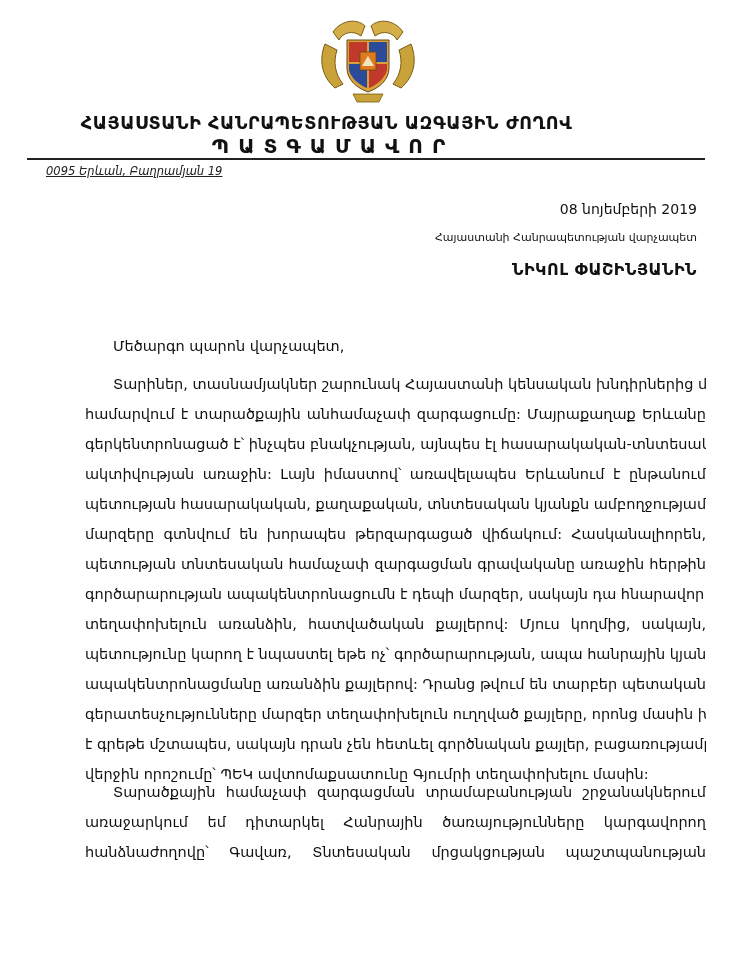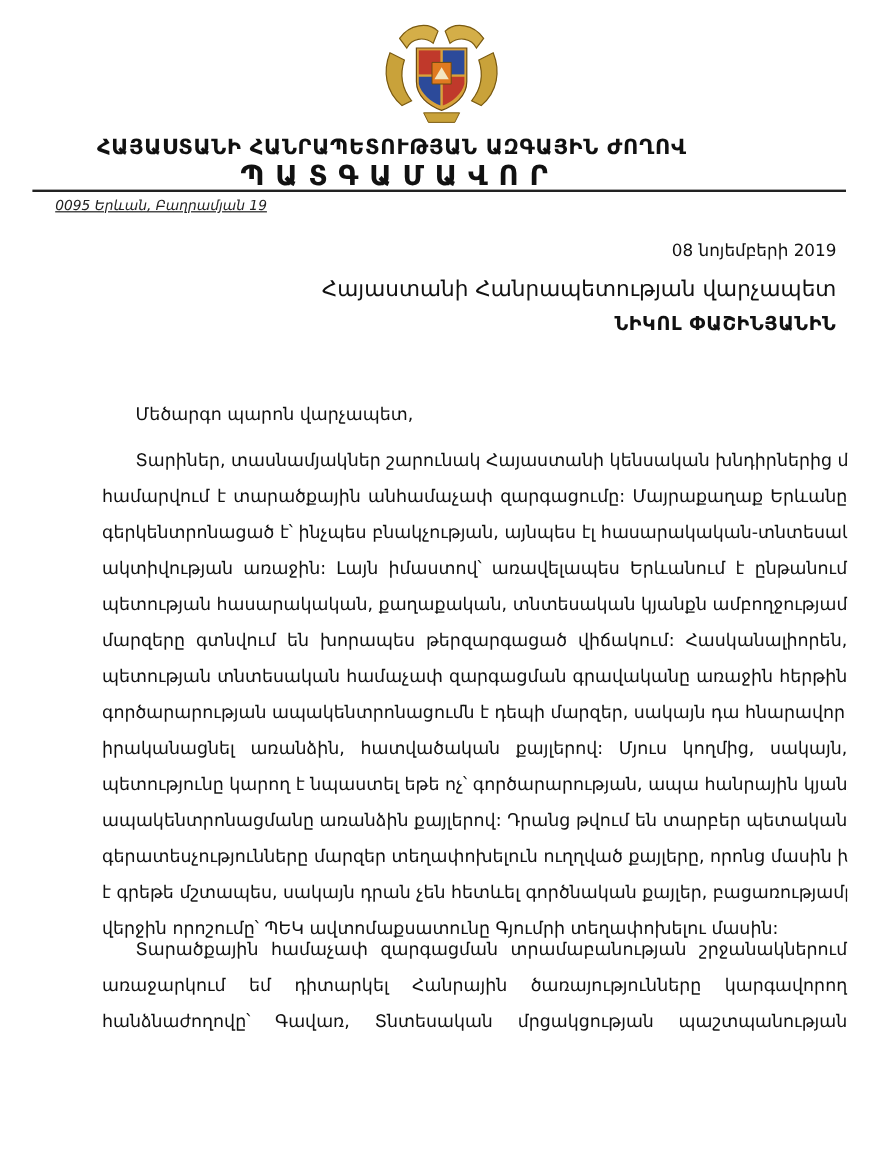--- a/index.html
+++ b/index.html
@@ -33,21 +33,21 @@
       letter-spacing: 0.6px;
       color: #111;
     }
     .org-subtitle {
       position: absolute;
       left: 0;
       width: 666px;
       top: 134px;
       text-align: center;
       font-weight: bold;
-      font-size: 23px;
+      font-size: 20px;
       letter-spacing: 9px;
       color: #111;
     }
     .rule {
       position: absolute;
       left: 27px;
       width: 678px;
       top: 158px;
       height: 2px;
       background: #222;
@@ -65,21 +65,21 @@
       position: absolute;
       right: 44px;
       top: 201px;
       font-size: 14px;
       text-align: right;
     }
     .recipient-title {
       position: absolute;
       right: 44px;
       top: 231px;
-      font-size: 18px;
+      font-size: 11px;
       text-align: right;
     }
     .recipient-name {
       position: absolute;
       right: 44px;
       top: 260px;
       font-size: 16px;
       font-weight: bold;
       letter-spacing: 0.5px;
       text-align: right;
@@ -152,21 +152,21 @@
 
 <div class="para p1">
   <span class="line indent">Տարիներ, տասնամյակներ շարունակ Հայաստանի կենսական խնդիրներից մեկը</span>
   <span class="line">համարվում է տարածքային անհամաչափ զարգացումը: Մայրաքաղաք Երևանը</span>
   <span class="line">գերկենտրոնացած է՝ ինչպես բնակչության, այնպես էլ հասարակական-տնտեսական</span>
   <span class="line">ակտիվության առաջին: Լայն իմաստով՝ առավելապես Երևանում է ընթանում</span>
   <span class="line">պետության հասարակական, քաղաքական, տնտեսական կյանքն ամբողջությամբ, իսկ</span>
   <span class="line">մարզերը գտնվում են խորապես թերզարգացած վիճակում: Հասկանալիորեն,</span>
   <span class="line">պետության տնտեսական համաչափ զարգացման գրավականը առաջին հերթին</span>
   <span class="line">գործարարության ապակենտրոնացումն է դեպի մարզեր, սակայն դա հնարավոր չէ</span>
-  <span class="line">իրականացնել առանձին, հատվածական քայլերով: Մյուս կողմից, սակայն,</span>
+  <span class="line">տեղափոխելուն առանձին, հատվածական քայլերով: Մյուս կողմից, սակայն,</span>
   <span class="line">պետությունը կարող է նպաստել եթե ոչ՝ գործարարության, ապա հանրային կյանքի</span>
   <span class="line">ապակենտրոնացմանը առանձին քայլերով: Դրանց թվում են տարբեր պետական</span>
   <span class="line">գերատեսչությունները մարզեր տեղափոխելուն ուղղված քայլերը, որոնց մասին խոսվել</span>
   <span class="line">է գրեթե մշտապես, սակայն դրան չեն հետևել գործնական քայլեր, բացառությամբ Ձեր</span>
   <span class="line last">վերջին որոշումը՝ ՊԵԿ ավտոմաքսատունը Գյումրի տեղափոխելու մասին:</span>
 </div>
 
 <div class="para p2">
   <span class="line indent">Տարածքային համաչափ զարգացման տրամաբանության շրջանակներում</span>
   <span class="line">առաջարկում եմ դիտարկել Հանրային ծառայությունները կարգավորող</span>

